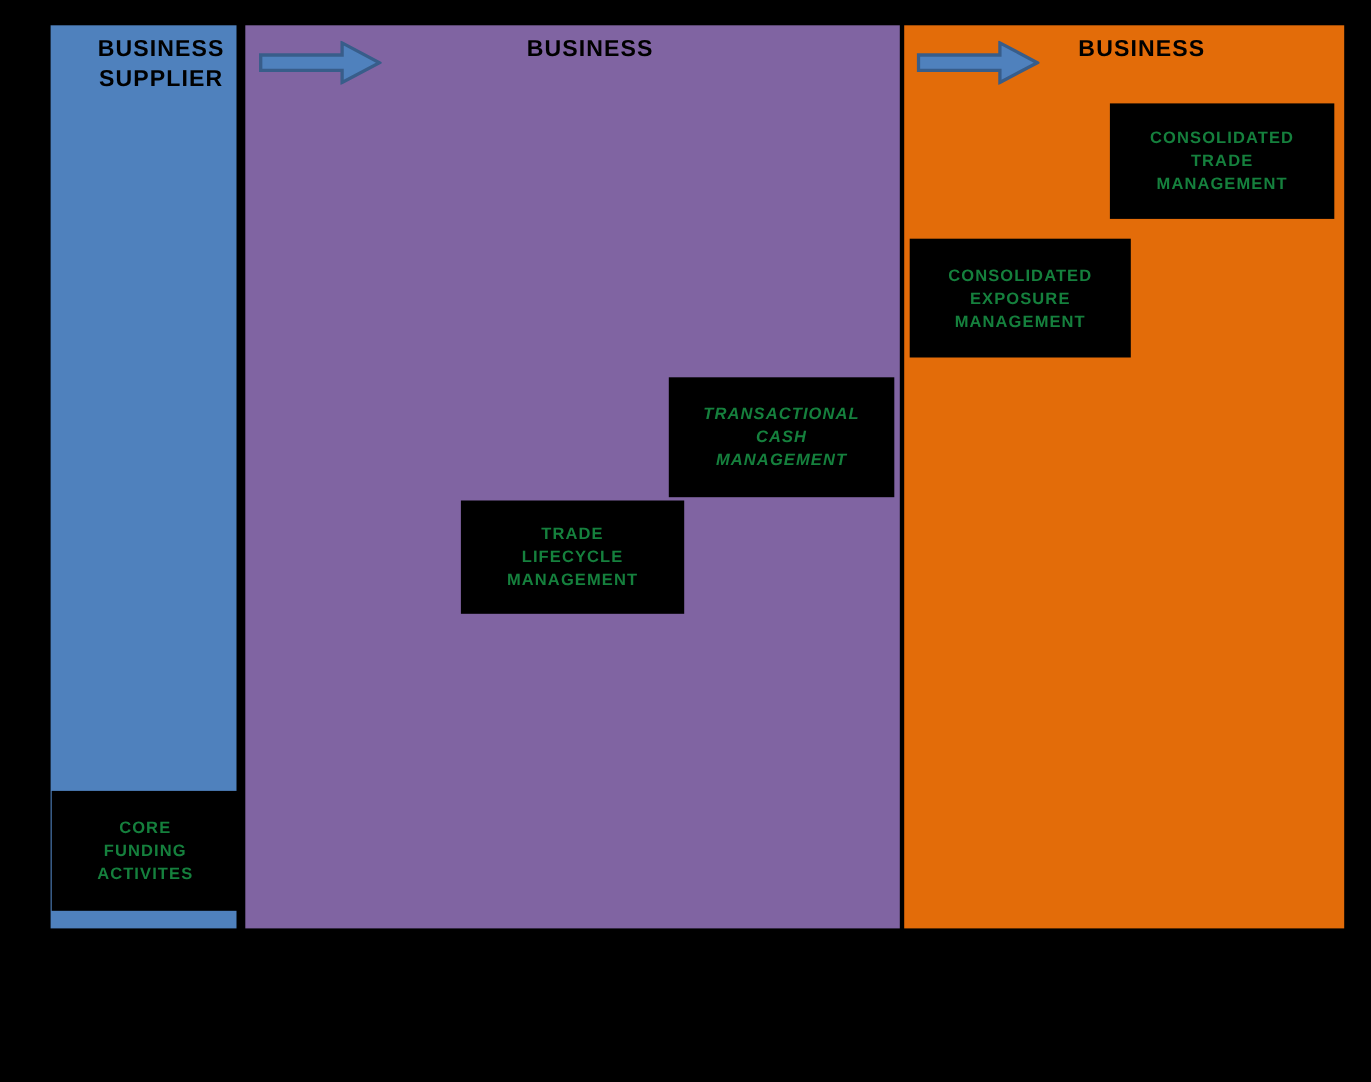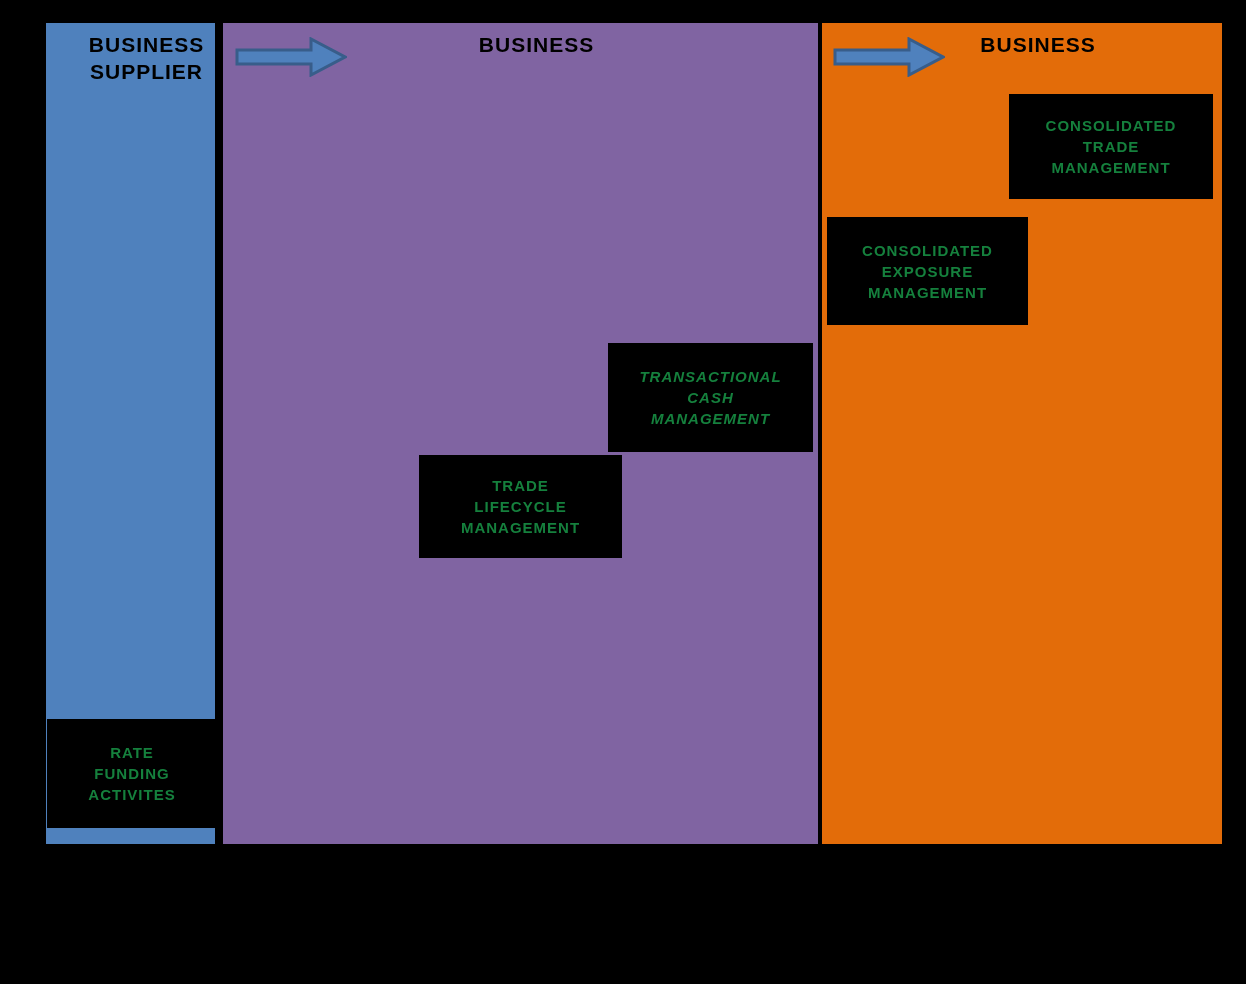--- a/index.html
+++ b/index.html
@@ -88,21 +88,21 @@
   </div>
 
   <svg class="arrow arrow-1" viewBox="0 0 112 40" aria-hidden="true">
     <polygon points="2,13 76,13 76,2 110,20 76,38 76,27 2,27" fill="#4F81BD" stroke="#385D8A" stroke-width="3" stroke-linejoin="miter"></polygon>
   </svg>
   <svg class="arrow arrow-2" viewBox="0 0 112 40" aria-hidden="true">
     <polygon points="2,13 76,13 76,2 110,20 76,38 76,27 2,27" fill="#4F81BD" stroke="#385D8A" stroke-width="3" stroke-linejoin="miter"></polygon>
   </svg>
 
   <div class="box box-core-funding">
-    <span class="bl">RATE</span>
+    <span class="bl">CORE</span>
     <span class="bl">FUNDING</span>
     <span class="bl">ACTIVITES</span>
   </div>
 
 
   <div class="box box-trade-lifecycle">
     <span class="bl">TRADE</span>
     <span class="bl">LIFECYCLE</span>
     <span class="bl">MANAGEMENT</span>
   </div>

